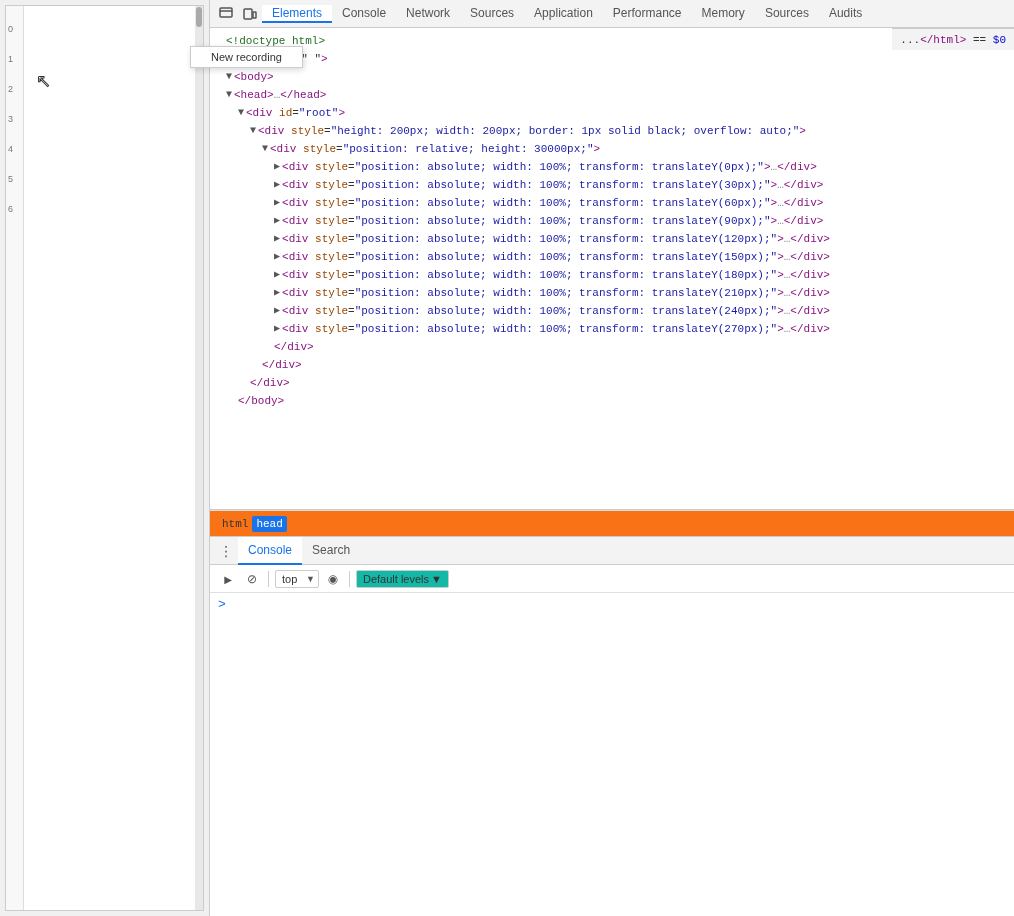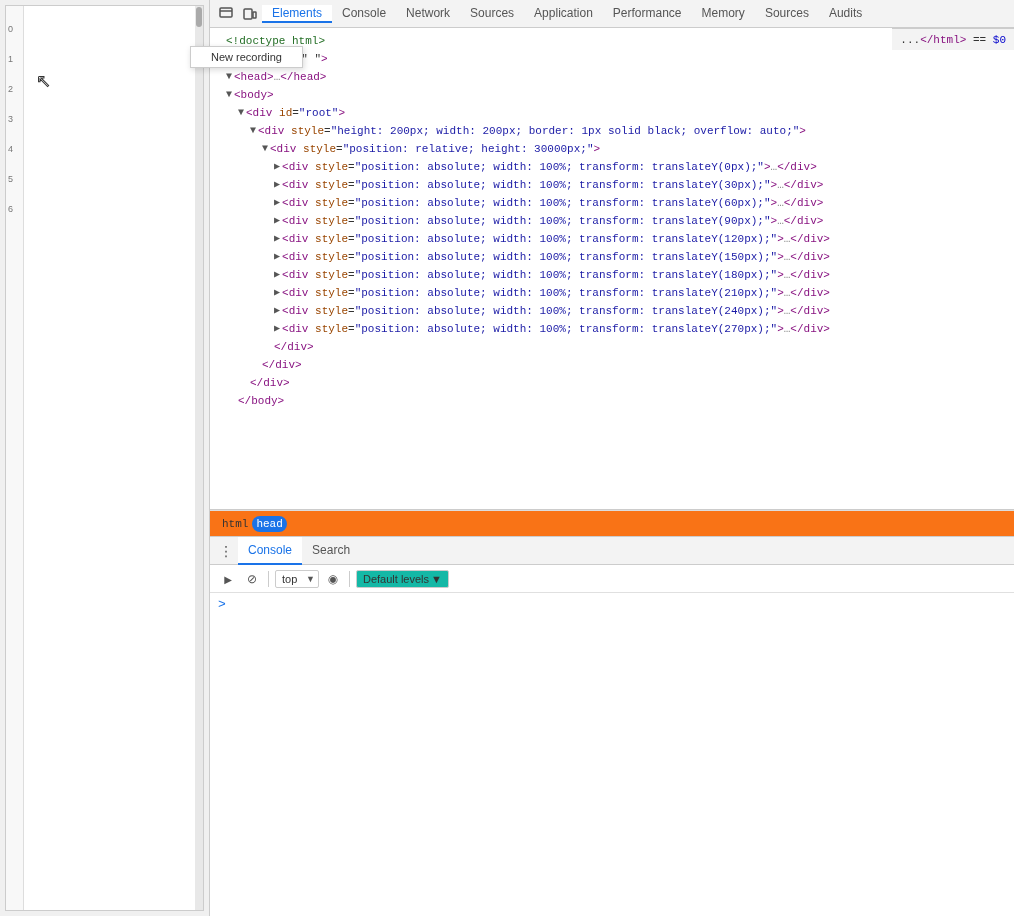--- a/index.html
+++ b/index.html
@@ -195,21 +195,21 @@
       gap: 0;
     }
     .breadcrumb-item {
       color: #333;
       cursor: pointer;
       padding: 2px 4px;
     }
     .breadcrumb-item.active {
       background: #1a73e8;
       color: #fff;
-      border-radius: 8px;
+      border-radius: 2px;
     }
 
     
     .bottom-panel {
       height: 380px;
       display: flex;
       flex-direction: column;
       border-top: 1px solid #ccc;
     }
     .bottom-tabs {
@@ -409,26 +409,26 @@
           <span class="arrow leaf"></span>
           <span><span class="comment">&lt;!doctype html&gt;</span></span>
         </div>
         <div class="tree-line">
           <span class="arrow open"></span>
           <span><span class="tag">&lt;html</span> <span class="attr-name">class</span>="<span class="attr-val"> </span>"<span class="tag">&gt;</span></span>
         </div>
         <div class="tree-line">
           <span class="tree-indent"></span>
           <span class="arrow open"></span>
+          <span><span class="tag">&lt;body&gt;</span></span>
+        </div>
+        <div class="tree-line">
+          <span class="tree-indent"></span>
+          <span class="arrow open"></span>
           <span><span class="tag">&lt;head&gt;</span><span class="ellipsis">…</span><span class="tag">&lt;/head&gt;</span></span>
-        </div>
-        <div class="tree-line">
-          <span class="tree-indent"></span>
-          <span class="arrow open"></span>
-          <span><span class="tag">&lt;body&gt;</span></span>
         </div>
         <div class="tree-line">
           <span class="tree-indent"></span>
           <span class="tree-indent"></span>
           <span class="arrow open"></span>
           <span><span class="tag">&lt;div</span> <span class="attr-name">id</span>=<span class="attr-val">"root"</span><span class="tag">&gt;</span></span>
         </div>
         <div class="tree-line">
           <span class="tree-indent"></span>
           <span class="tree-indent"></span>

